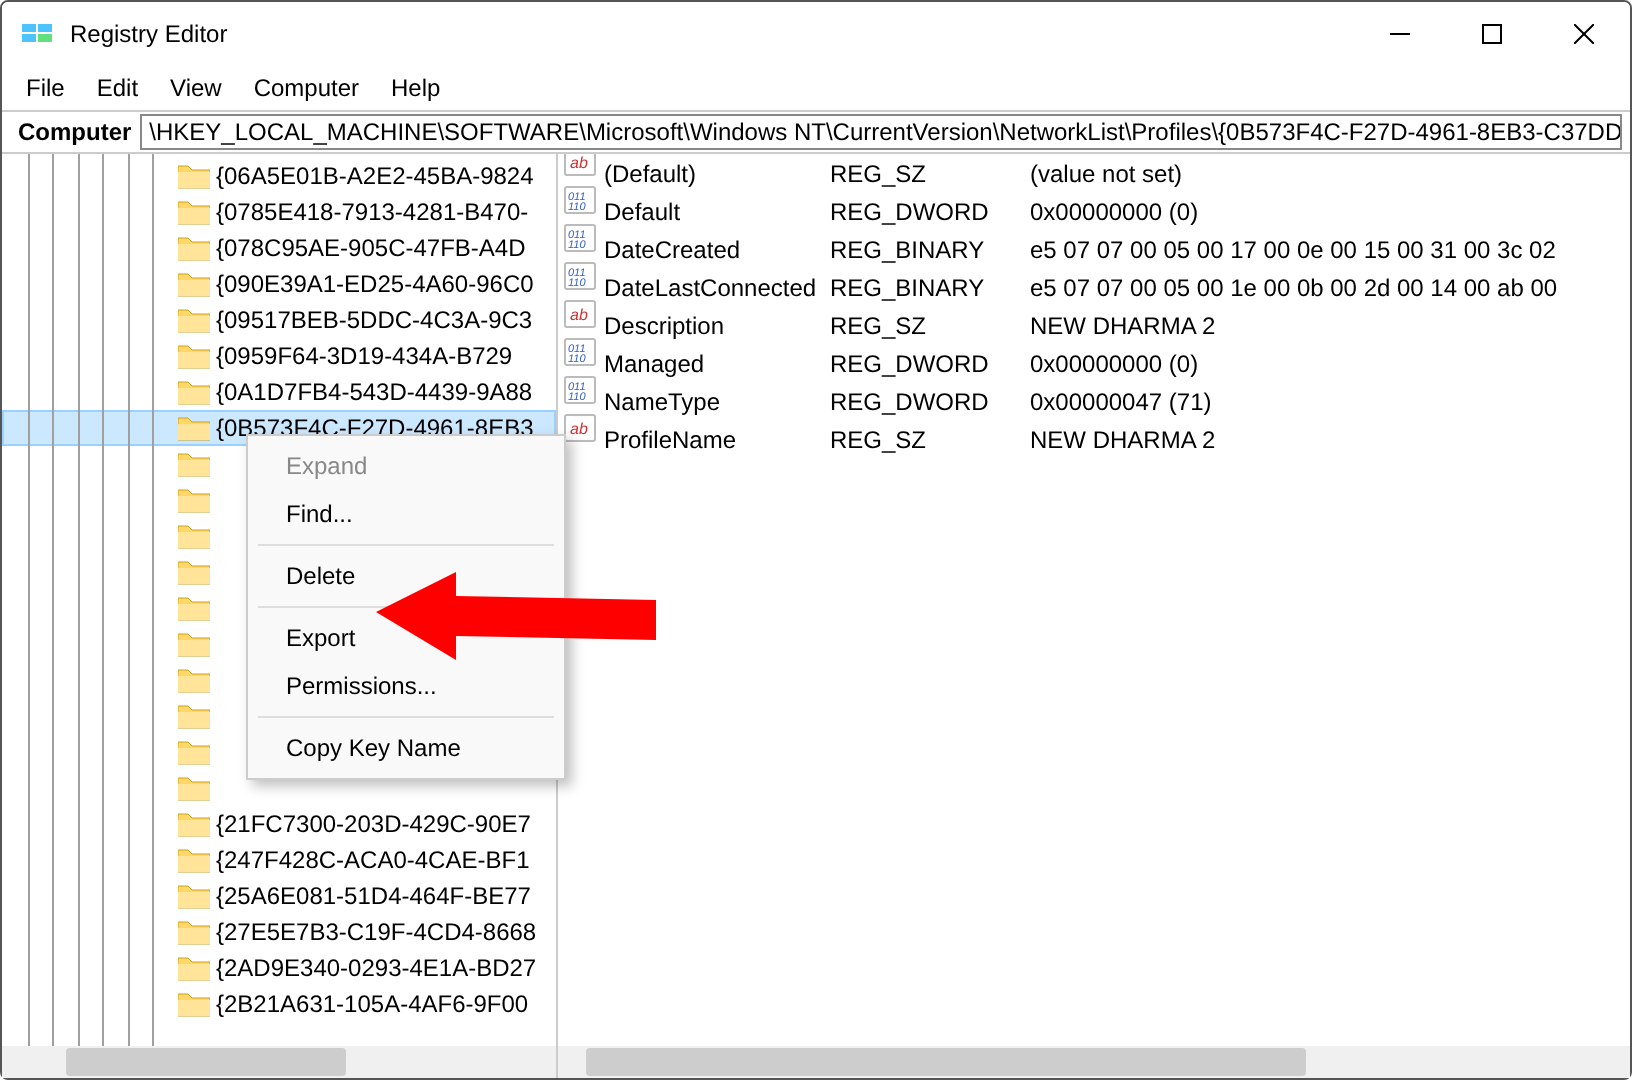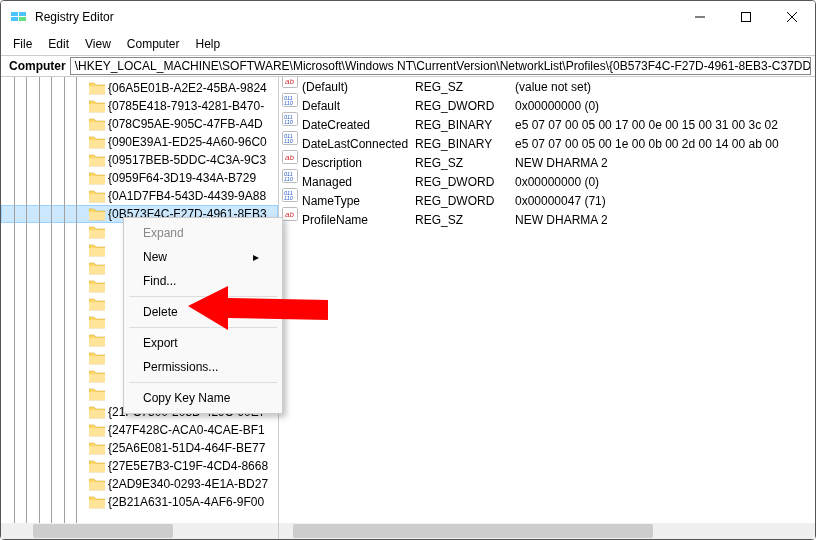--- a/index.html
+++ b/index.html
@@ -416,21 +416,20 @@
       </div>
     <div class="track right">
         <div class="thumb"></div>
       </div>
   </div>
 
 </div>
 
 <div class="ctxmenu">
   <div class="item disabled">Expand</div>
-  <div class="item"><span>New</span><span class="arrow">▸</span></div>
   <div class="item">Find...</div>
   <div class="sep"></div>
   <div class="item">Delete</div>
   <div class="sep"></div>
   <div class="item">Export</div>
   <div class="item">Permissions...</div>
   <div class="sep"></div>
   <div class="item">Copy Key Name</div>
 </div>
 

